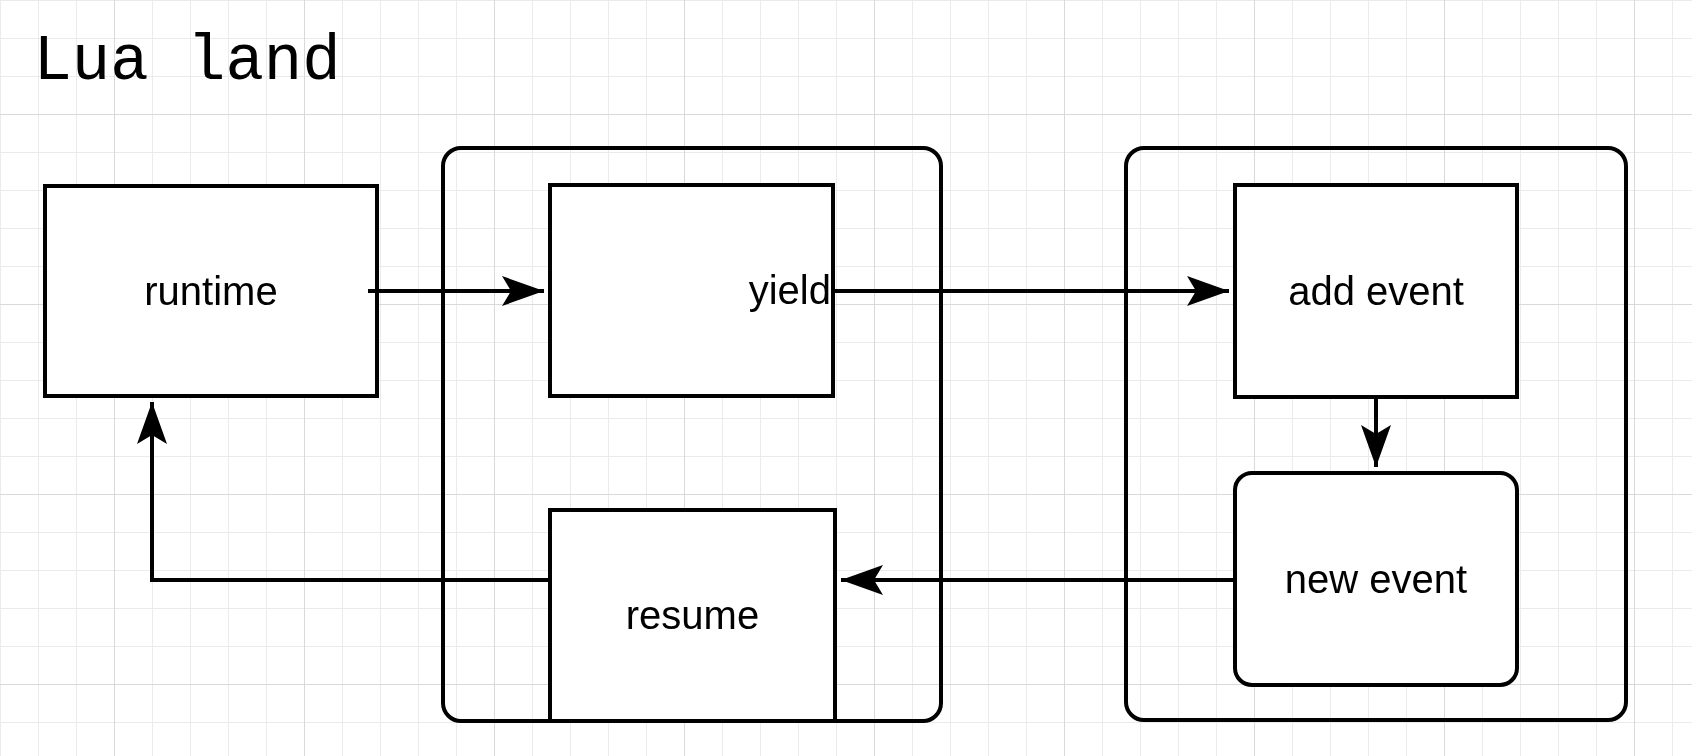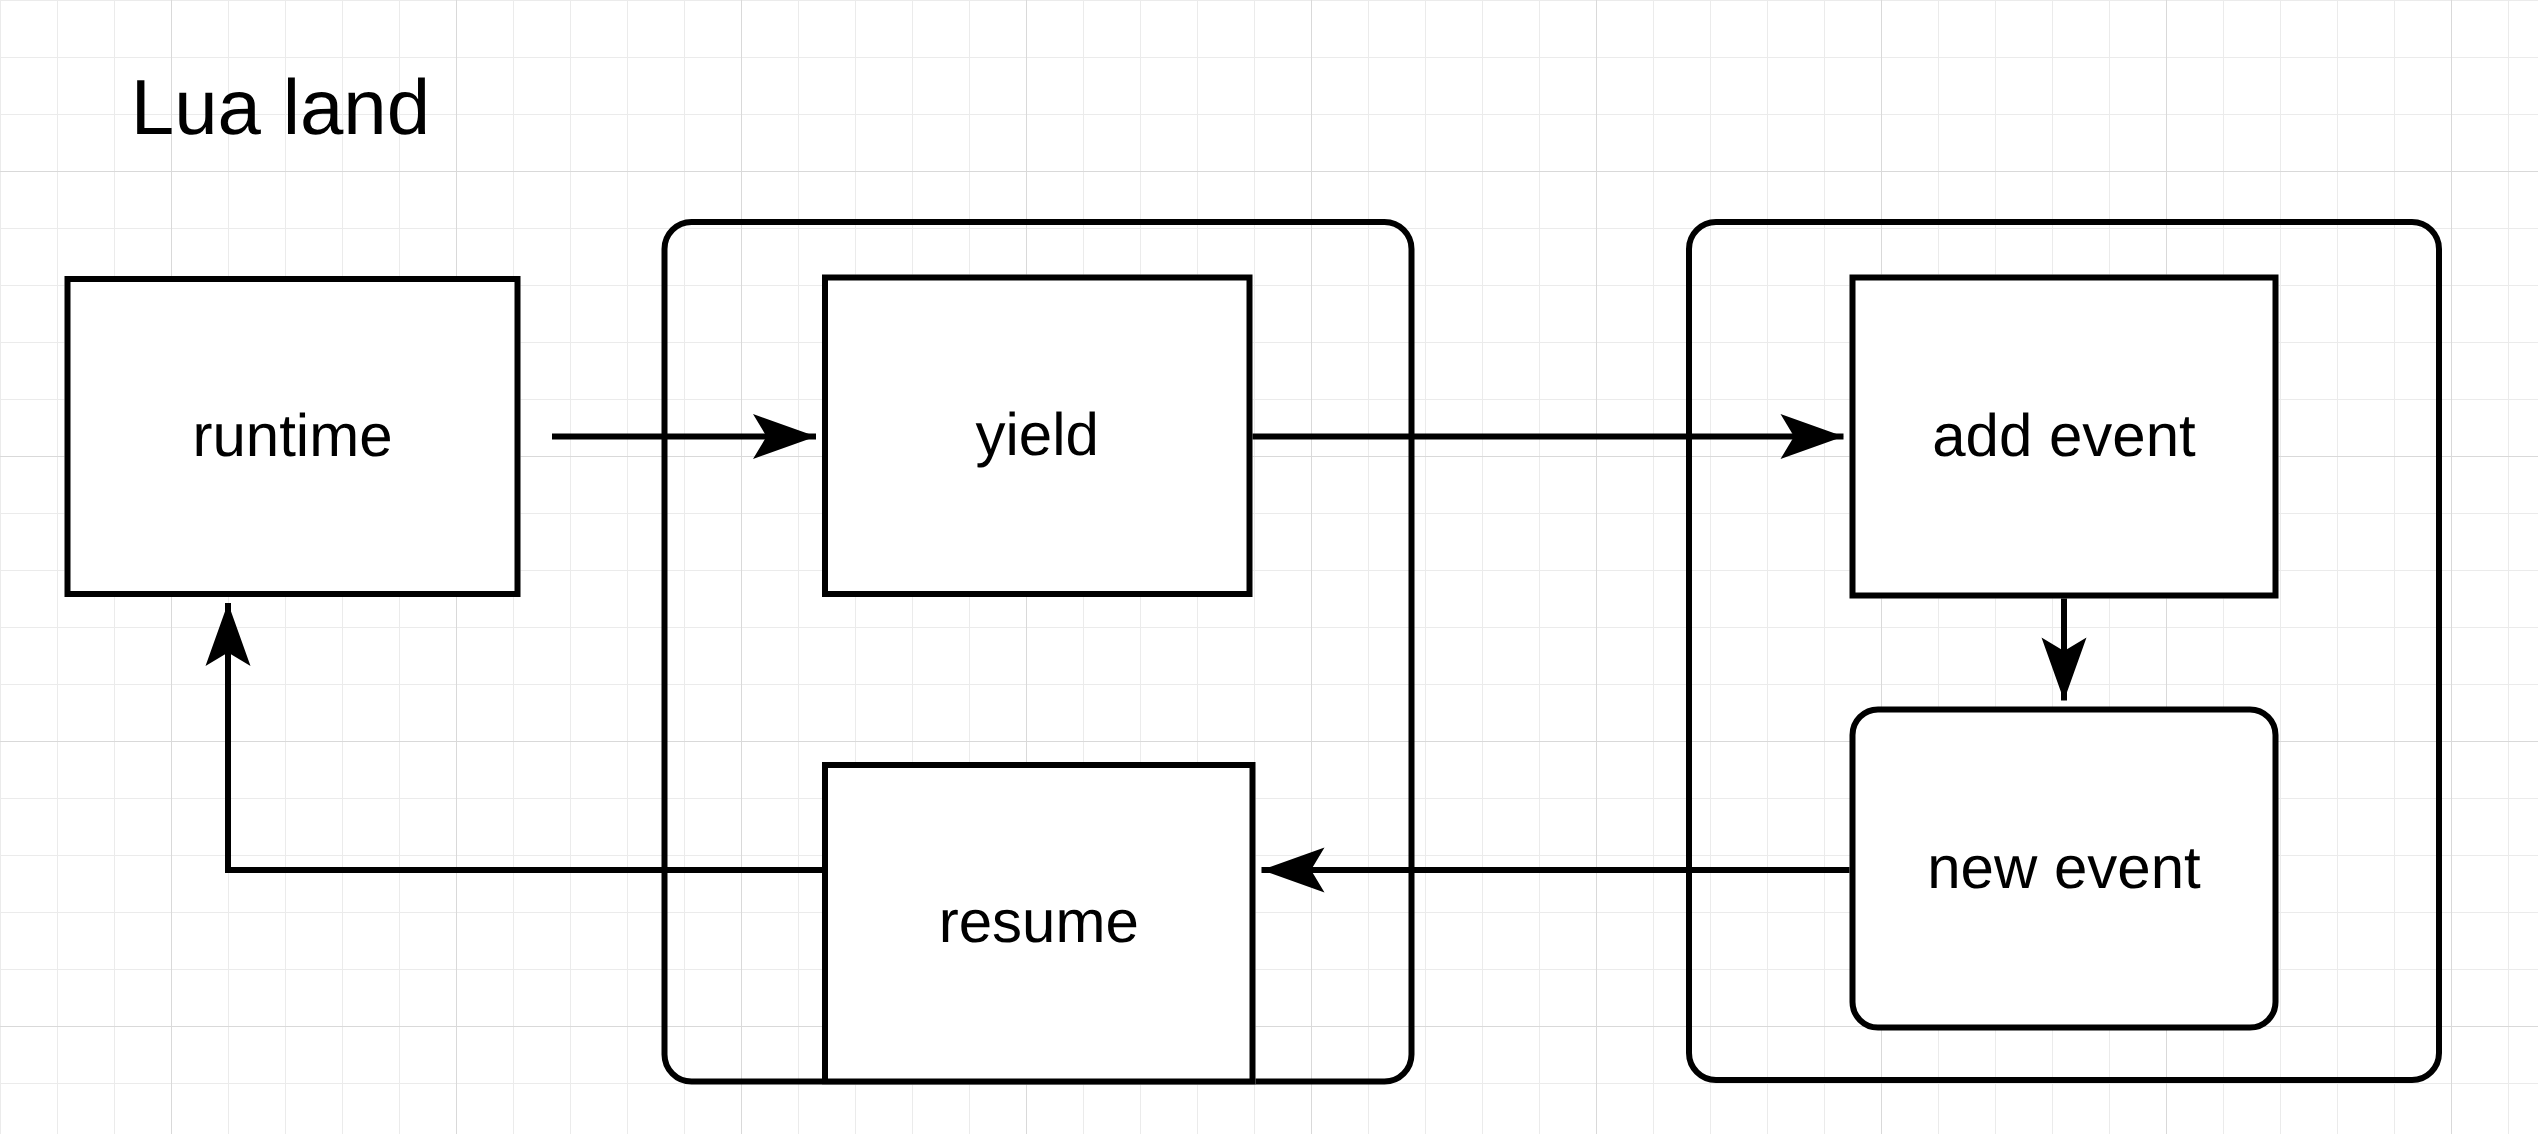--- a/index.html
+++ b/index.html
@@ -19,26 +19,27 @@
       linear-gradient(to right, #d9d9d9 1px, transparent 1px),
       linear-gradient(to bottom, #d9d9d9 1px, transparent 1px),
       linear-gradient(to right, #ebebeb 1px, transparent 1px),
       linear-gradient(to bottom, #ebebeb 1px, transparent 1px);
     background-size: 190px 190px, 190px 190px, 38px 38px, 38px 38px;
     background-position: 114px 0px, 0px 114px, 0px 0px, 0px 0px;
   }
 
   .group-title {
     position: absolute;
-    top: 46px;
+    top: 30px;
     transform: translateX(-50%);
-    font-size: 52px;
+    font-size: 64px;
     line-height: 1.0;
     white-space: nowrap;
     letter-spacing: 0;
+    font-family: Liberation Mono, monospace;
   }
   #title-lua-land      { left: 187px; }
   #title-lua-coroutine { left: 678px; }
   #title-nginx         { left: 1376px; }
 
   .group-container {
     position: absolute;
     border: 4px solid #000000;
     border-radius: 20px;
     background: transparent;
@@ -51,22 +52,22 @@
     position: absolute;
     border: 4px solid #000000;
     background: #ffffff;
     box-sizing: border-box;
     display: flex;
     align-items: center;
     justify-content: center;
     font-size: 40px;
     white-space: nowrap;
   }
-  #node-runtime   { left: 43px;   top: 184px; width: 304px; height: 214px; }
-  #node-yield     { left: 548px;  top: 183px; width: 287px; height: 215px; }
+  #node-runtime   { left: 43px;   top: 184px; width: 336px; height: 214px; }
+  #node-yield     { left: 548px;  top: 183px; width: 287px; height: 215px; justify-content: flex-end; }
   #node-resume    { left: 548px;  top: 472px; width: 289px; height: 215px; margin-top: 36px; }
   #node-add-event { left: 1233px; top: 183px; width: 286px; height: 216px; }
   #node-new-event { left: 1233px; top: 471px; width: 286px; height: 216px; border-radius: 19px; }
 
   svg.arrow-layer {
     position: absolute;
     left: 0;
     top: 0;
     width: 1692px;
     height: 756px;

